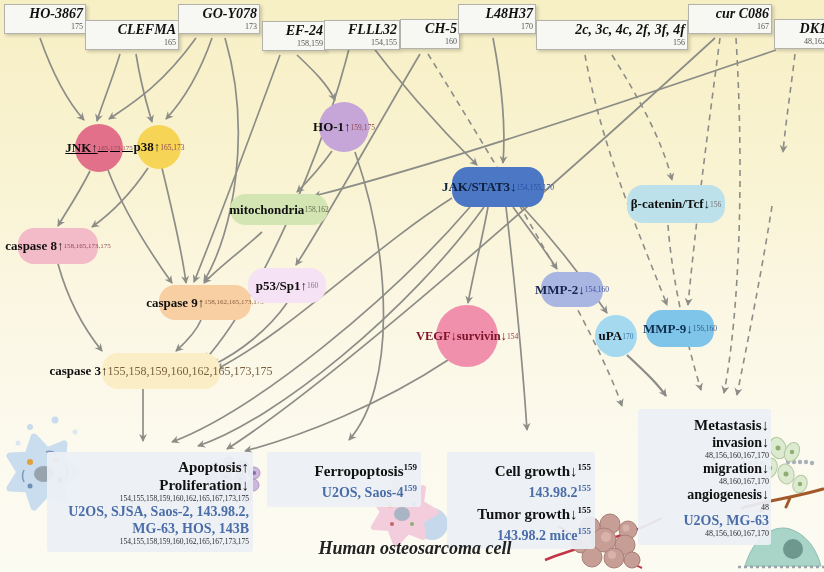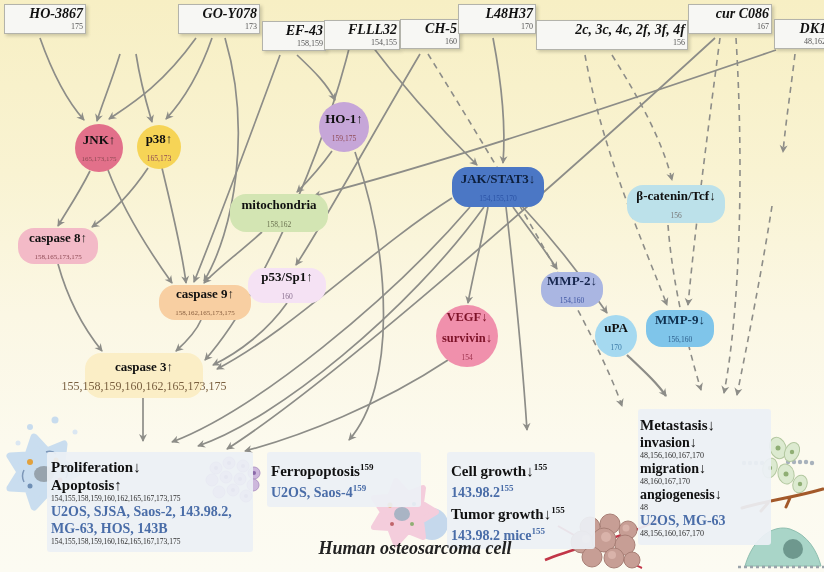--- a/index.html
+++ b/index.html
@@ -22,38 +22,38 @@
   #c-goy078{left:178px;top:4px;width:76px;}
   #c-ef24{left:262px;top:21px;width:58px;}
   #c-flll32{left:324px;top:20px;width:70px;}
   #c-ch5{left:400px;top:19px;width:54px;}
   #c-l48h37{left:458px;top:4px;width:72px;}
   #c-series2c{left:536px;top:20px;width:146px;}
   #c-curc086{left:688px;top:4px;width:78px;}
   #c-dk1{left:774px;top:19px;width:49px;}
   
   .node{
-    position:absolute;display:flex;flex-direction:column;align-items:center;justify-content:center;
-    text-align:center;z-index:3;gap:8px;
+    position:absolute;display:flex;flex-direction:row;align-items:center;justify-content:center;
+    text-align:center;z-index:3;
   }
   .node .nl{font-size:13px;font-weight:bold;color:#101010;white-space:nowrap;line-height:14px;}
   .node .nr{font-size:7.5px;color:#8f4a55;white-space:nowrap;line-height:9px;}
   .circle{border-radius:50%;}
   .pill{border-radius:16px;}
-  #n-jnk{left:75px;top:124px;width:48px;height:48px;background:#e2708a;}
+  #n-jnk{left:75px;top:124px;width:48px;height:48px;background:#e2708a;text-decoration:underline;}
   #n-p38{left:137px;top:125px;width:44px;height:44px;background:#f6d456;}
   #n-ho1{left:319px;top:102px;width:50px;height:50px;background:#c6a6d8;}
-  #n-mito{left:230px;top:194px;width:98px;height:38px;background:#d3e5b3;}
+  #n-mito{left:230px;top:194px;width:98px;height:31px;background:#d3e5b3;}
   #n-mito .nr{color:#6b7250;}
   #n-casp8{left:18px;top:228px;width:80px;height:36px;background:#f3bac7;}
   #n-casp9{left:159px;top:285px;width:92px;height:35px;background:#f8cfa2;}
   #n-casp9 .nr{color:#8a6040;}
   #n-p53{left:248px;top:268px;width:78px;height:35px;background:#f5e2f4;}
   #n-p53 .nr{color:#8a7090;}
-  #n-casp3{left:85px;top:353px;width:118px;height:45px;background:#fbeec6;}
+  #n-casp3{left:102px;top:353px;width:118px;height:36px;background:#fbeec6;}
   #n-casp3 .nr{font-size:12px;color:#7a6040;}
   #n-jak{left:452px;top:167px;width:92px;height:40px;background:#4b77c5;}
   #n-jak .nl{color:#0d1f3c;}
   #n-jak .nr{color:#2b53a6;text-align:center;}
   #n-vegf{left:436px;top:305px;width:62px;height:62px;background:#f090ac;}
   #n-vegf .nl{color:#7d1228;font-size:12.5px;line-height:13px;}
   #n-vegf .nr{color:#a03550;}
   #n-mmp2{left:541px;top:272px;width:62px;height:35px;background:#aab6e2;}
   #n-mmp2 .nl{color:#17264e;}
   #n-mmp2 .nr{color:#3e55a2;}
@@ -63,21 +63,21 @@
   #n-mmp9 .nl{color:#0e2f4e;}
   #n-mmp9 .nr{color:#2d5f8c;}
   #n-bcat{left:627px;top:185px;width:98px;height:38px;background:#bce1ea;}
   #n-bcat .nr{color:#777;}
   #n-pi3k{left:738px;top:157px;width:80px;height:47px;background:#b4d9c6;border-radius:12px;}
   #n-pi3k .nl{font-size:13.5px;line-height:16px;}
   .node sup{font-size:7.5px;}
   
   .block{
     position:absolute;background:rgba(236,240,245,.93);border-radius:3px;
-    text-align:left;z-index:3;padding:6px 4px;
+    text-align:right;z-index:3;padding:6px 4px;
   }
   .bt{font-size:15px;font-weight:bold;color:#111;line-height:18px;}
   .bi{font-size:14px;font-weight:bold;color:#111;line-height:17px;}
   .bb{font-size:14px;font-weight:bold;color:#4a6da8;line-height:17px;}
   .br{font-size:7.5px;color:#2c2c2c;line-height:9px;}
   sup{font-size:9px;}
   #b-apoptosis{left:47px;top:452px;width:198px;}
   #b-ferro{left:267px;top:452px;width:146px;}
   #b-growth{left:447px;top:452px;width:140px;}
   #b-meta{left:638px;top:409px;width:129px;padding:7px 2px;}
@@ -247,26 +247,30 @@
       <path d="M795,54 C791,88 786,120 783,152"></path>
       <path d="M772,206 C762,270 748,340 737,395"></path>
       <path d="M668,225 C672,280 686,340 701,390"></path>
     </g>
   </svg>
 
   <div class="compound" id="c-ho3867">
     <div class="ct">HO-3867</div>
     <div class="cr">175</div>
   </div>
+  <div class="compound" id="c-clefma">
+    <div class="ct">CLEFMA</div>
+    <div class="cr">165</div>
+  </div>
   <div class="compound" id="c-goy078">
     <div class="ct">GO-Y078</div>
     <div class="cr">173</div>
   </div>
   <div class="compound" id="c-ef24">
-    <div class="ct">EF-43</div>
+    <div class="ct">EF-24</div>
     <div class="cr">158,159</div>
   </div>
   <div class="compound" id="c-flll32">
     <div class="ct">FLLL32</div>
     <div class="cr">154,155</div>
   </div>
   <div class="compound" id="c-ch5">
     <div class="ct">CH-5</div>
     <div class="cr">160</div>
   </div>
@@ -339,22 +343,22 @@
   <div class="node pill" id="n-mmp9">
     <div class="nl">MMP-9↓</div>
     <div class="nr">156,160</div>
   </div>
   <div class="node pill" id="n-bcat">
     <div class="nl">β-catenin/Tcf↓</div>
     <div class="nr">156</div>
   </div>
 
   <div class="block" id="b-apoptosis">
+    <div class="bt">Apoptosis↑</div>
     <div class="bt">Proliferation↓</div>
-    <div class="bt">Apoptosis↑</div>
     <div class="br">154,155,158,159,160,162,165,167,173,175</div>
     <div class="bb">U2OS, SJSA, Saos-2, 143.98.2,</div>
     <div class="bb">MG-63, HOS, 143B</div>
     <div class="br">154,155,158,159,160,162,165,167,173,175</div>
   </div>
 
   <div class="block" id="b-ferro">
     <div class="bt"><span>Ferropoptosis</span><sup>159</sup></div>
     <div class="bb"><span>U2OS, Saos-4</span><sup>159</sup></div>
   </div>

